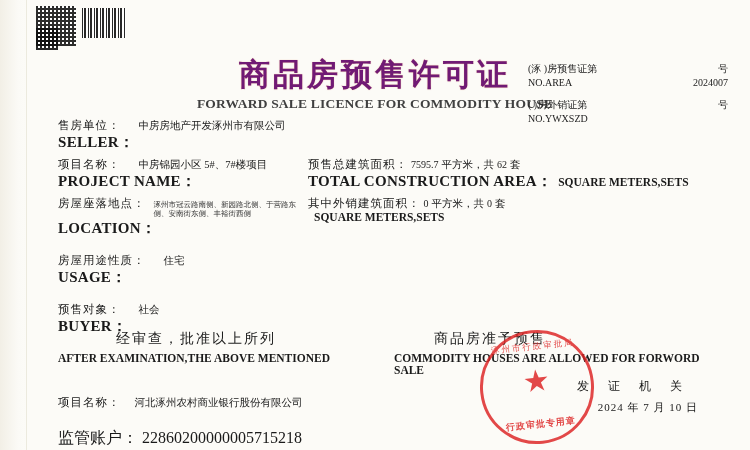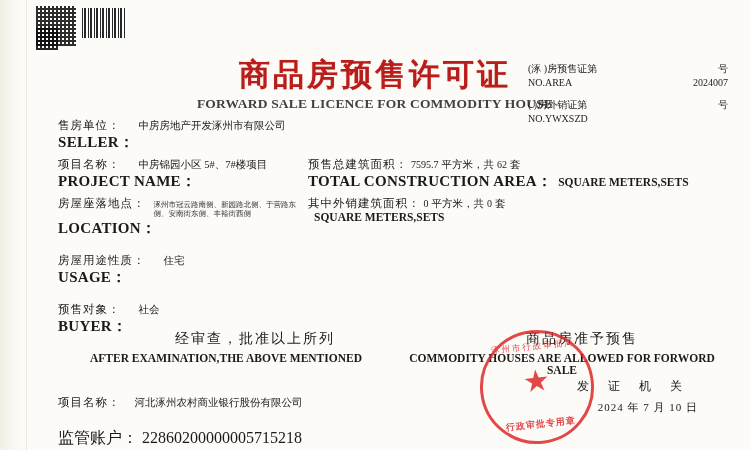--- a/index.html
+++ b/index.html
@@ -40,21 +40,21 @@
   .barcode{
     position:absolute;left:82px;top:8px;width:44px;height:30px;
     background:repeating-linear-gradient(90deg,#111 0 1px,#fff 1px 2px,#111 2px 4px,#fff 4px 6px);
     opacity:.9;
   }
 
   .title-wrap{position:absolute;left:0;right:0;top:54px;text-align:center;}
   .title-cn{
     font-family:"DejaVu Serif",serif;
     font-size:31px;font-weight:bold;letter-spacing:3px;
-    color:#b91c1c;
+    color:#701a75;
     text-shadow:0 0 1px rgba(217,84,31,.5);
   }
   .title-en{
     font-size:13.5px;font-weight:bold;letter-spacing:.2px;
     color:#404040;
   }
 
   .codes{
     position:absolute;right:22px;top:62px;width:200px;
     font-size:10px;color:#222;line-height:1.35;
@@ -78,21 +78,21 @@
   .r .right{flex:1;}
   .inline{display:flex;align-items:baseline;}
 
   .area-line{font-size:10.5px;display:flex;align-items:baseline;gap:3px;}
   .area-line .num{font-size:10px;}
   .en-right{font-size:11.5px;font-weight:bold;margin-left:6px;white-space:nowrap;}
 
   .approve{
     position:absolute;left:58px;right:20px;top:330px;
   }
-  .approve .rowa{display:flex;text-align:center;}
+  .approve .rowa{display:flex;}
   .approve .half{width:50%;}
   .a-cn{font-size:14px;letter-spacing:2px;padding-left:58px;}
   .a-en{font-size:11.5px;font-weight:bold;margin-top:4px;}
   .b-cn{font-size:14px;letter-spacing:2px;padding-left:10px;}
   .b-en{font-size:11.5px;font-weight:bold;margin-top:4px;}
 
   .organ{
     position:absolute;right:60px;top:378px;font-size:12px;letter-spacing:8px;
   }
   .date{

